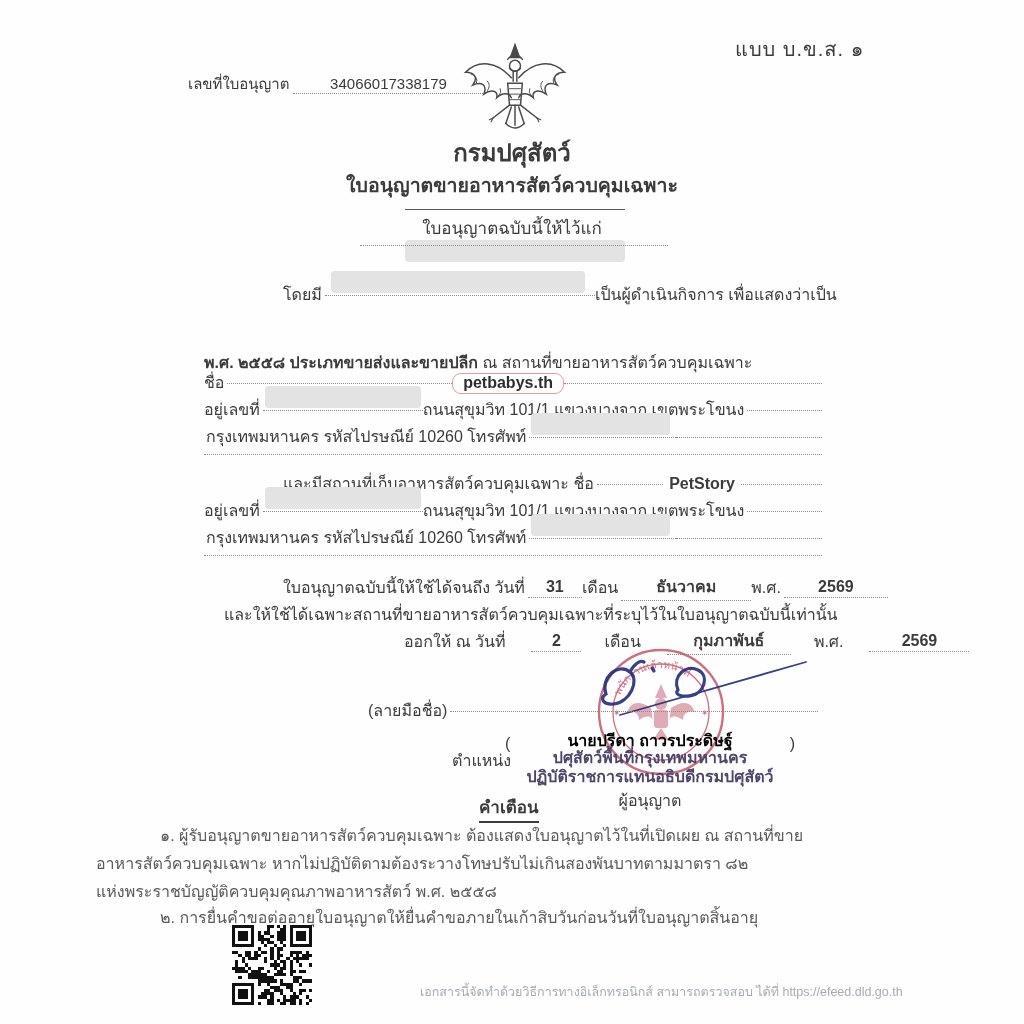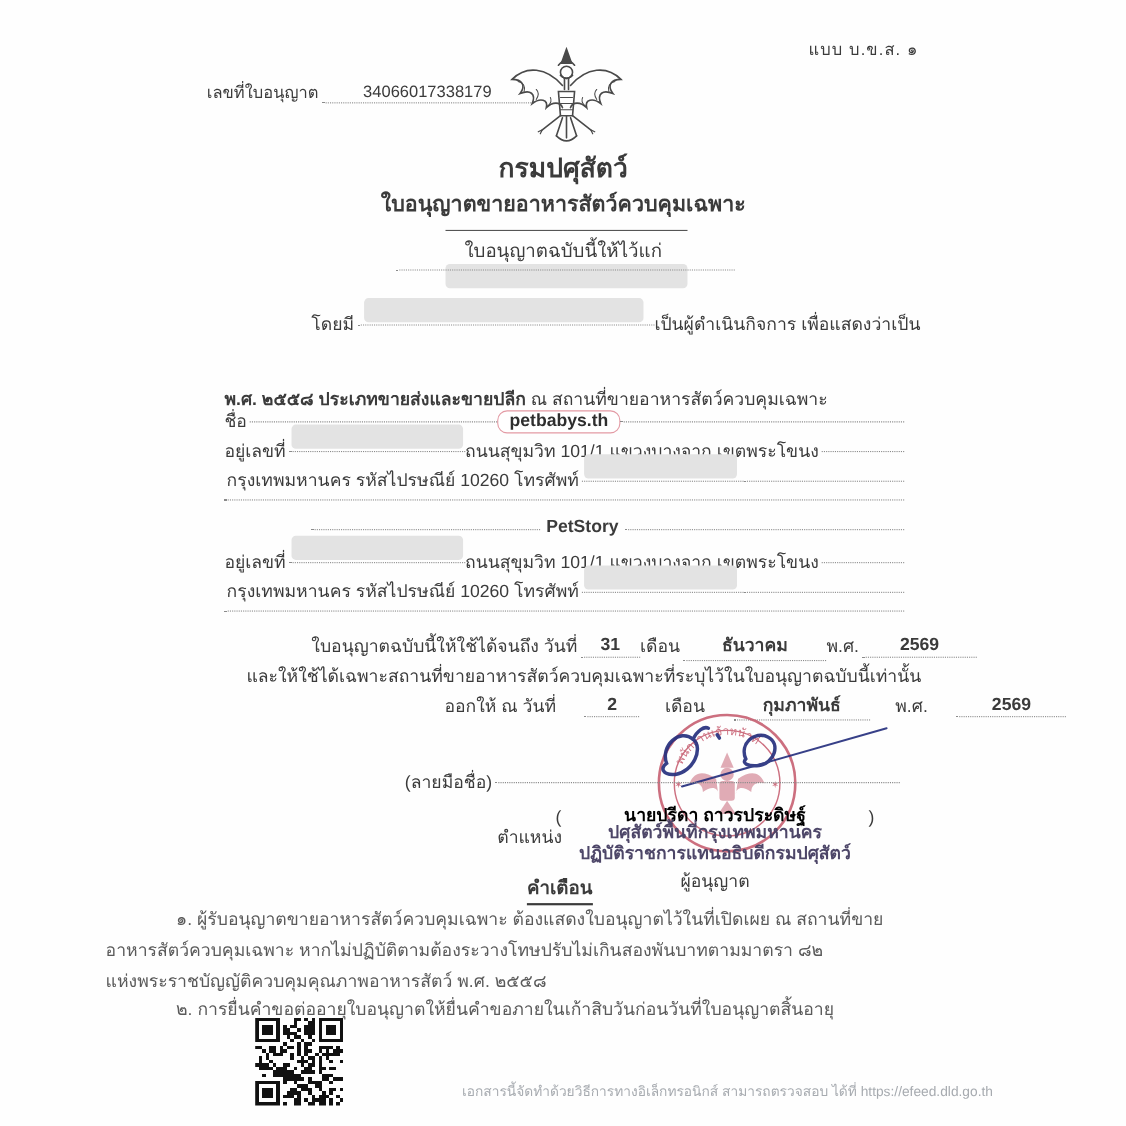--- a/index.html
+++ b/index.html
@@ -18,21 +18,21 @@
   .warn{color:#5a5a5a;}
   .hline{position:absolute;border-top:1.6px solid #555;}
   .footer{color:#a7abb0;font-size:12.5px;}
   .sig-name{display:flex;justify-content:space-between;align-items:flex-end;}
 </style>
 </head>
 <body>
 
 <div class="page">
 
-  <div class="abs" style="left:735px;top:33px;font-size:15px;letter-spacing:1px;">แบบ บ.ข.ส. ๑</div>
+  <div class="abs" style="left:735px;top:33px;font-size:20px;letter-spacing:1px;">แบบ บ.ข.ส. ๑</div>
 
   <div class="row" style="left:188px;top:72px;width:320px;font-size:15px;">
     <span class="lbl">เลขที่ใบอนุญาต</span>
     <span class="dotv" style="min-width:180px;">34066017338179</span>
   </div>
 
   <div class="abs" style="left:460px;top:40px;width:110px;height:112px;">
     <svg viewBox="0 0 120 120" width="110" height="112" fill="none" stroke="#4a4a4a" stroke-width="1.6" stroke-linecap="round">
       <path d="M60 4 L55 18 L65 18 Z" fill="#4a4a4a"></path>
       <path d="M52 20 Q60 10 68 20"></path>
@@ -103,20 +103,21 @@
       <span class="redact" style="left:2px;right:6px;bottom:2px;height:22px;"></span>
     </span>
     <span class="dot"></span>
   </div>
 
   <div class="row" style="left:204px;top:453px;right:202px;">
       <span class="dot"></span>
     </div>
 
   <div class="row" style="left:283px;top:471px;right:202px;">
+    <span class="lbl">และมีสถานที่เก็บอาหารสัตว์ควบคุมเฉพาะ  ชื่อ</span>
     <span class="dot" style="flex:.9;"></span>
     <span class="dotv bold" style="border-bottom:none;">PetStory</span>
     <span class="dot" style="flex:1.1;"></span>
   </div>
 
   <div class="row" style="left:204px;top:498px;right:202px;">
     <span class="lbl">อยู่เลขที่</span>
     <span class="dot" style="min-width:160px;max-width:180px;">
       <span class="redact" style="left:2px;right:2px;bottom:2px;height:22px;"></span>
     </span>

